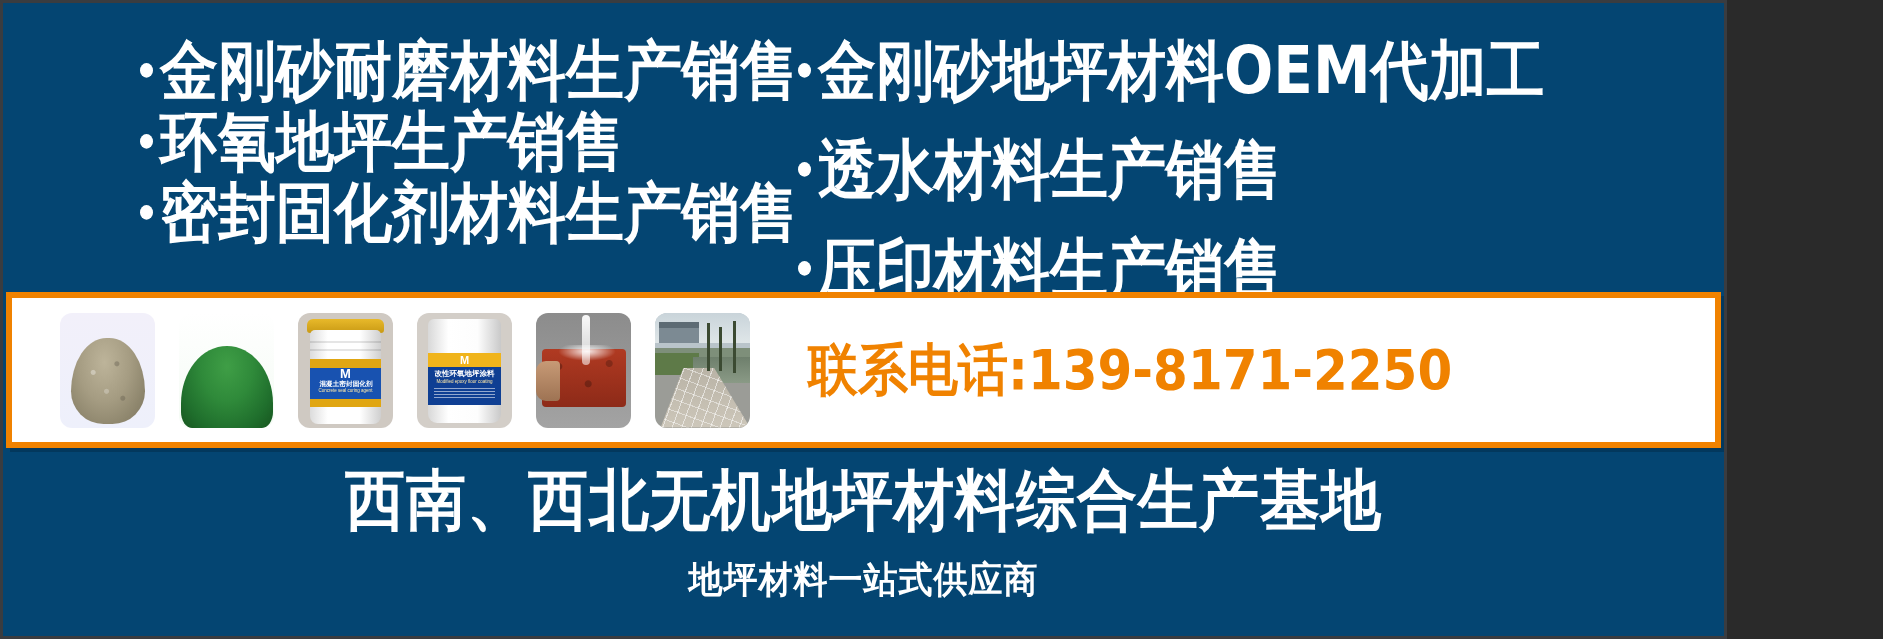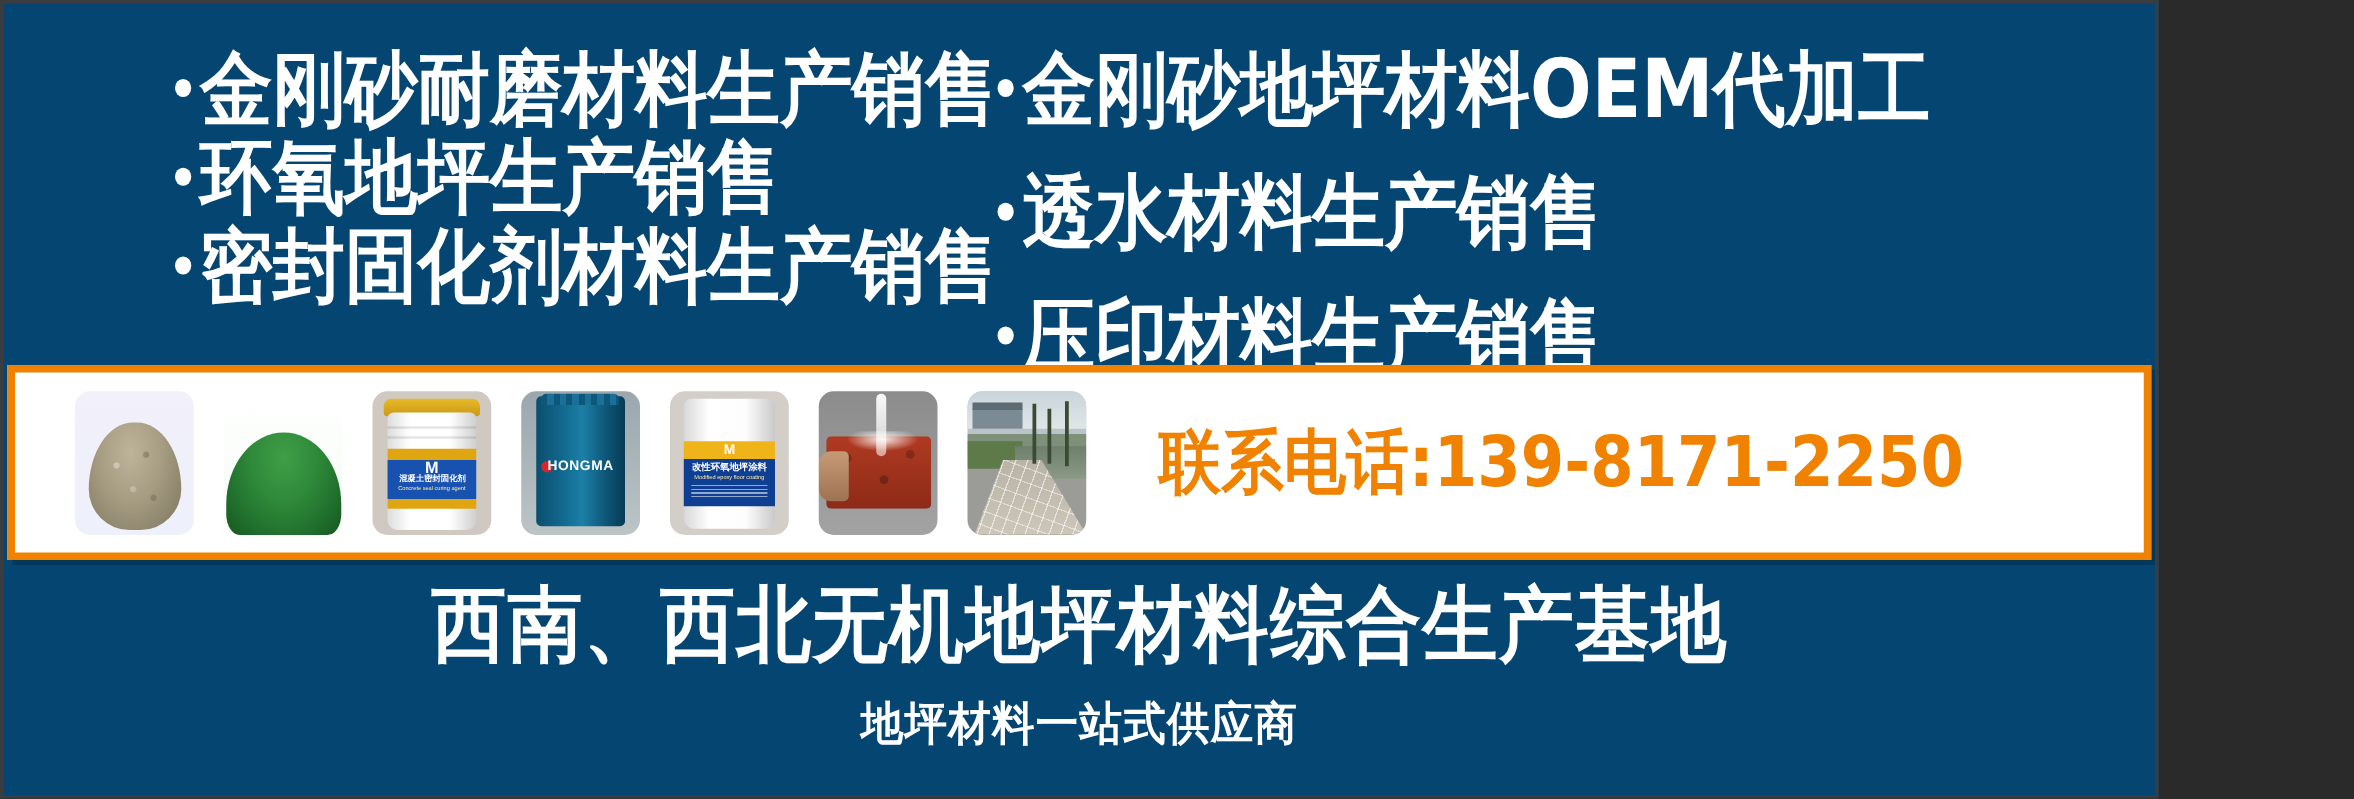--- a/index.html
+++ b/index.html
@@ -336,26 +336,20 @@
         <div class="body"></div>
         <div class="ring" style="top:28px"></div>
         <div class="ring" style="top:36px"></div>
         <div class="label">
           <div class="m">M</div>
           <div class="cn">混凝土密封固化剂</div>
           <div class="en">Concrete seal curing agent</div>
         </div>
       </div>
 
-      <div class="thumb t-drum">
-        <div class="body"></div>
-        <div class="cap"></div>
-        <div class="dot"></div>
-        <div class="brand">HONGMA</div>
-      </div>
 
       <div class="thumb t-bucket-b">
         <div class="body"></div>
         <div class="label">
           <div class="m">M</div>
           <div class="cn">改性环氧地坪涂料</div>
           <div class="en">Modified epoxy floor coating</div>
           <div class="fine"></div>
         </div>
       </div>

